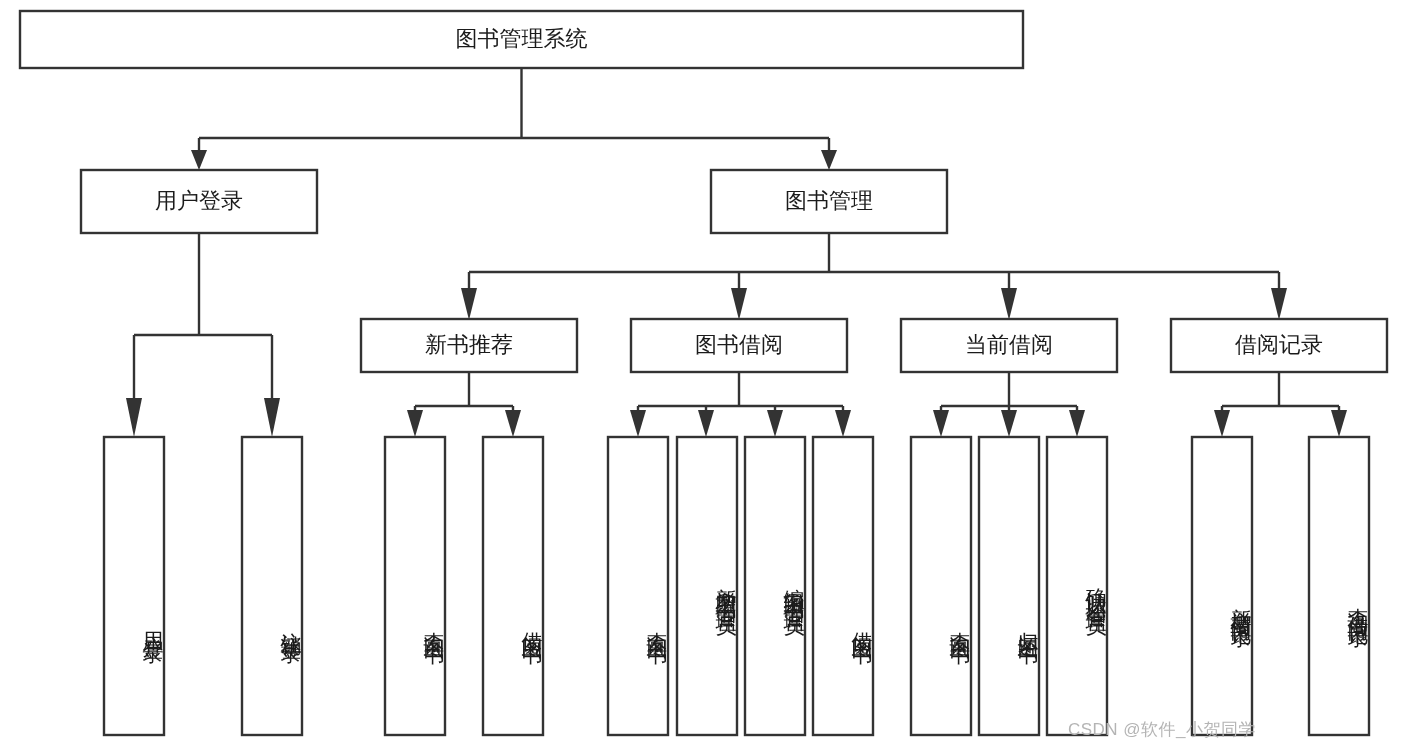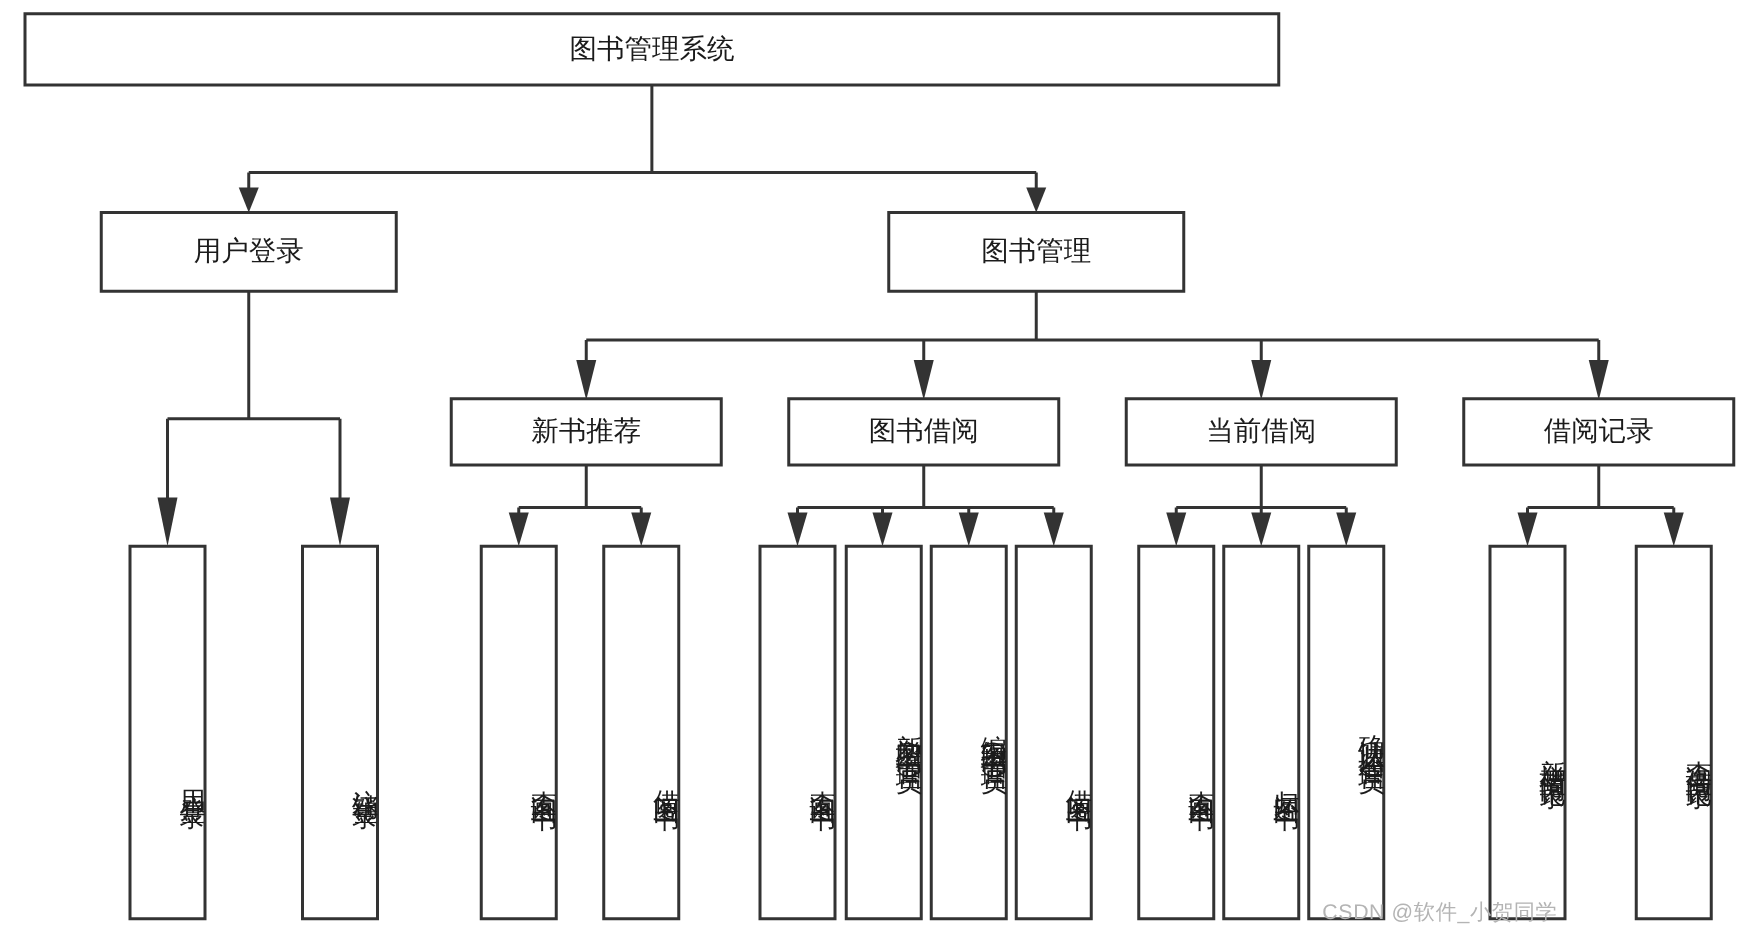--- a/index.html
+++ b/index.html
@@ -58,21 +58,21 @@
     letter-spacing: 4px;
     line-height: 1;
     white-space: nowrap;
     display: flex;
     align-items: flex-start;
     justify-content: center;
     pointer-events: none;
   }
   .watermark {
     position: absolute;
-    right: 10px;
+    right: 0;
     bottom: 6px;
     font-family: "Liberation Sans", "DejaVu Sans", sans-serif;
     font-size: 17px;
     color: #b4b4b4;
     white-space: nowrap;
     letter-spacing: 0.5px;
   }
 </style>
 </head>
 <body>

